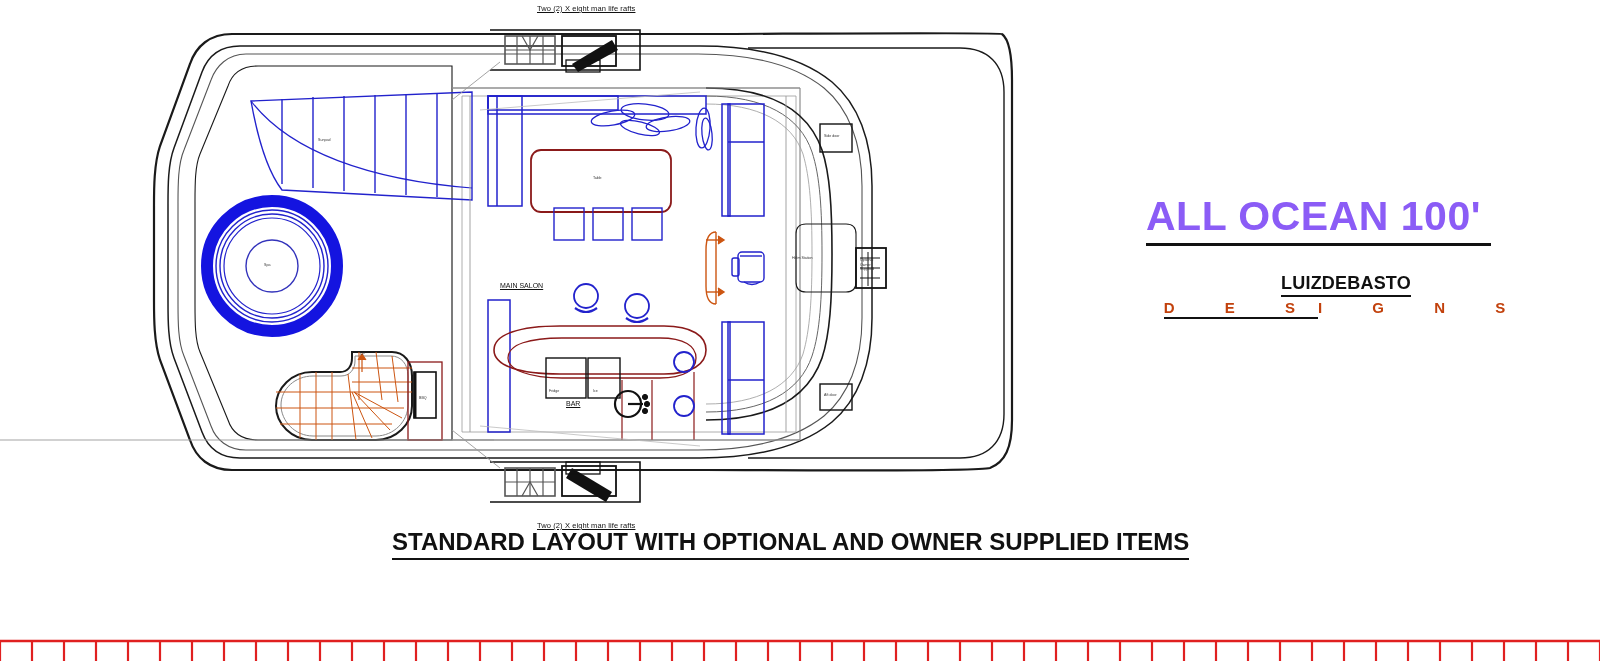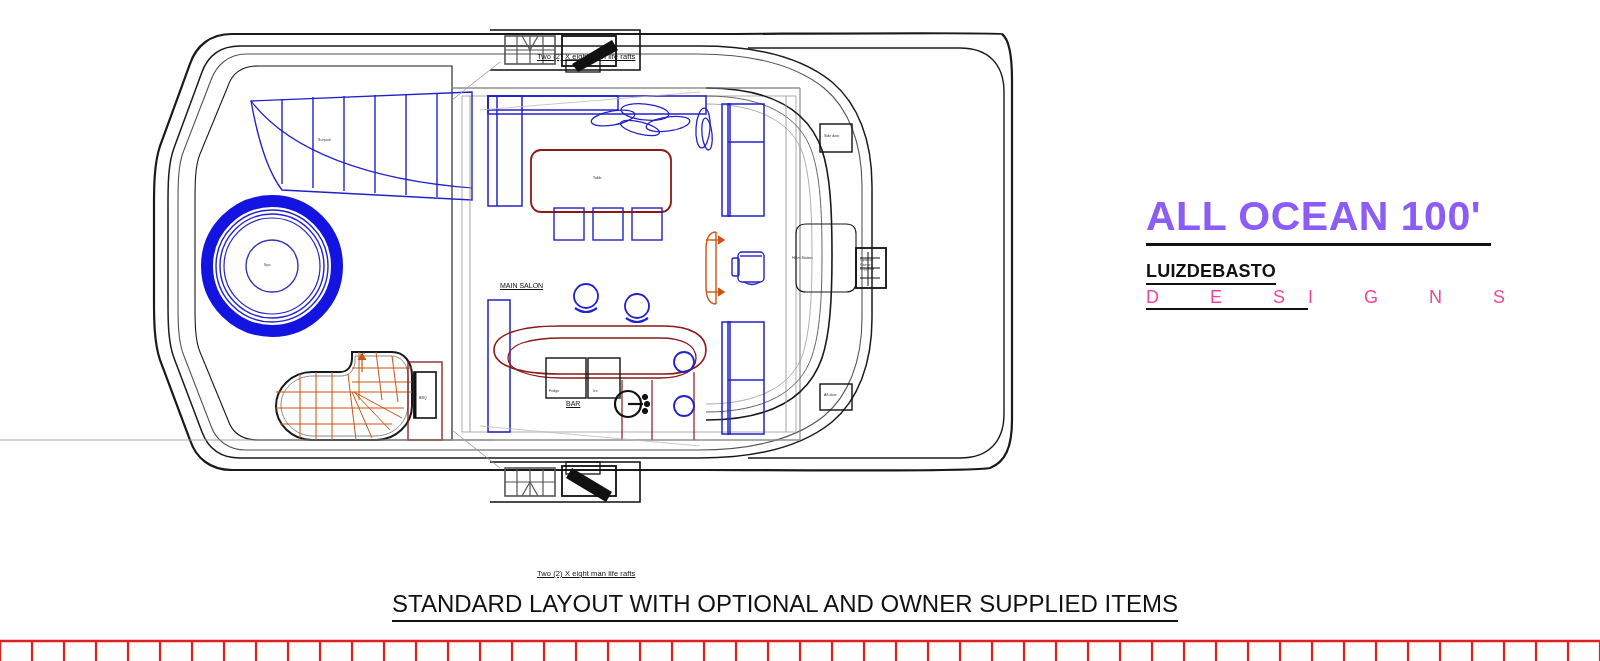--- a/index.html
+++ b/index.html
@@ -6,45 +6,45 @@
   body{
     width:1600px;height:661px;background:#ffffff;
     font-family:"Liberation Sans", sans-serif;
     overflow:hidden;position:relative;
   }
   #stage{position:absolute;left:0;top:0;width:1600px;height:661px;}
   svg.layer{position:absolute;left:0;top:0;width:1600px;height:661px;overflow:visible;}
 
   .raft-note{
     position:absolute;font-size:7.5px;color:#111;white-space:nowrap;
-    text-decoration:underline;letter-spacing:.1px;margin-top:48px;
+    text-decoration:underline;letter-spacing:.1px;
   }
   #raft-note-top{left:537px;top:4px;}
   #raft-note-bottom{left:537px;top:521px;}
 
   #title-block{position:absolute;left:1146px;top:196px;width:420px;}
   #main-title{
     font-size:41px;font-weight:bold;letter-spacing:.5px;color:#8b5cf6;
     line-height:1;white-space:nowrap;
   }
   #title-rule{height:3px;background:#111;width:345px;margin-top:6px;}
-  #designer-wrap{margin-top:15px;position:relative;width:400px;}
+  #designer-wrap{margin-top:27px;position:relative;width:400px;text-align:center;}
   #designer-name{
     font-size:18px;font-weight:bold;color:#111;letter-spacing:.2px;
     white-space:nowrap;display:inline-block;border-bottom:2px solid #111;
     padding-bottom:1px;
   }
   #designer-sub{
-    font-size:18px;font-weight:normal;color:#ec4899;margin-top:2px;white-space:nowrap;
+    font-size:15px;font-weight:bold;color:#c2410c;margin-top:2px;white-space:nowrap;
   }
   #designer-sub span.ds-u{border-bottom:2px solid #111;padding-bottom:1px;}
   #designer-sub span.sp{letter-spacing:23px;}
 
   #caption{
-    position:absolute;left:392px;top:590px;font-size:24px;font-weight:normal;
+    position:absolute;left:392px;top:528px;font-size:24px;font-weight:bold;
     color:#111;white-space:nowrap;border-bottom:2px solid #111;padding-bottom:2px;
   }
 
   .plan-label{position:absolute;font-size:7px;color:#111;white-space:nowrap;}
   .plan-label.u{text-decoration:underline;}
   .tiny{font-size:3.6px;color:#333;}
 </style>
 </head>
 <body>
 

